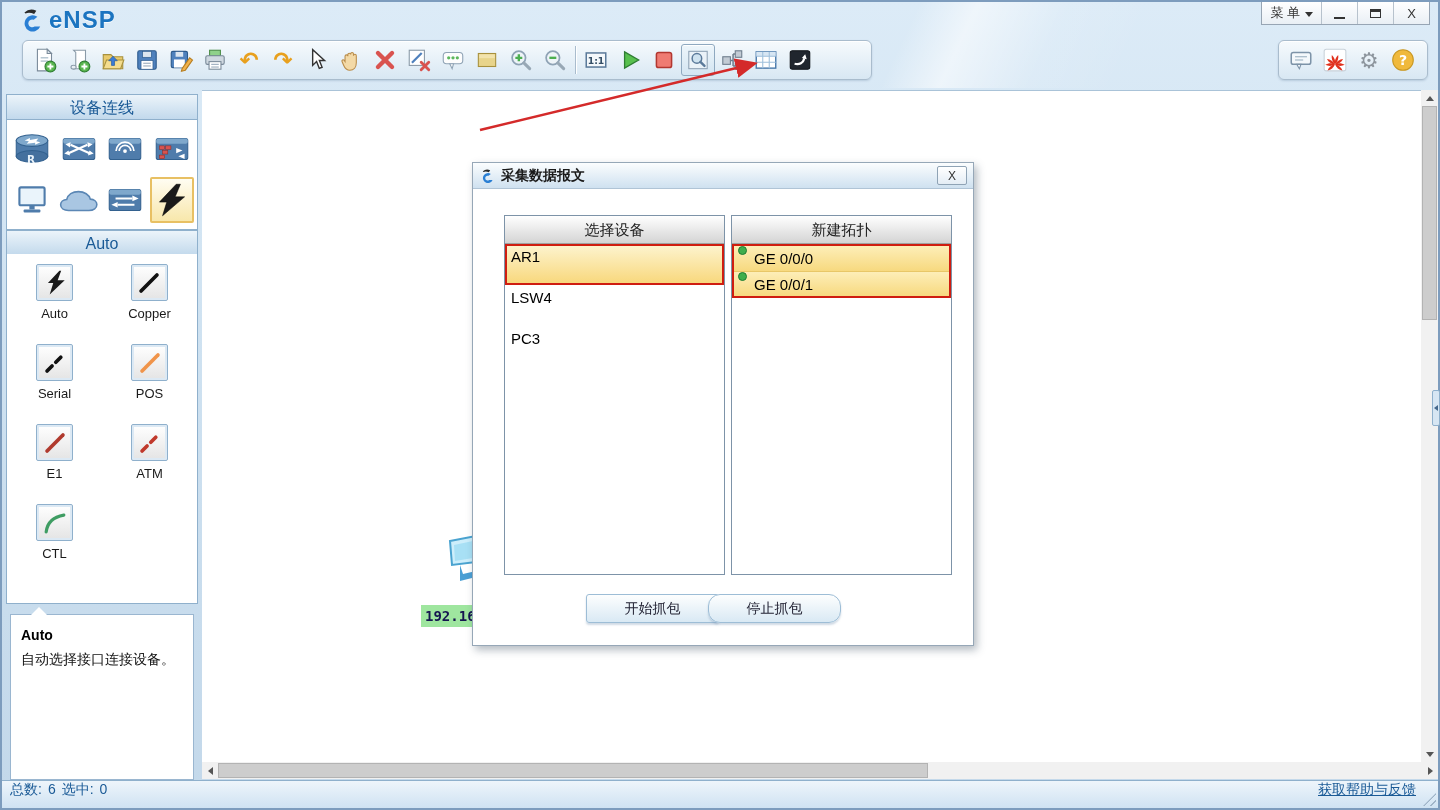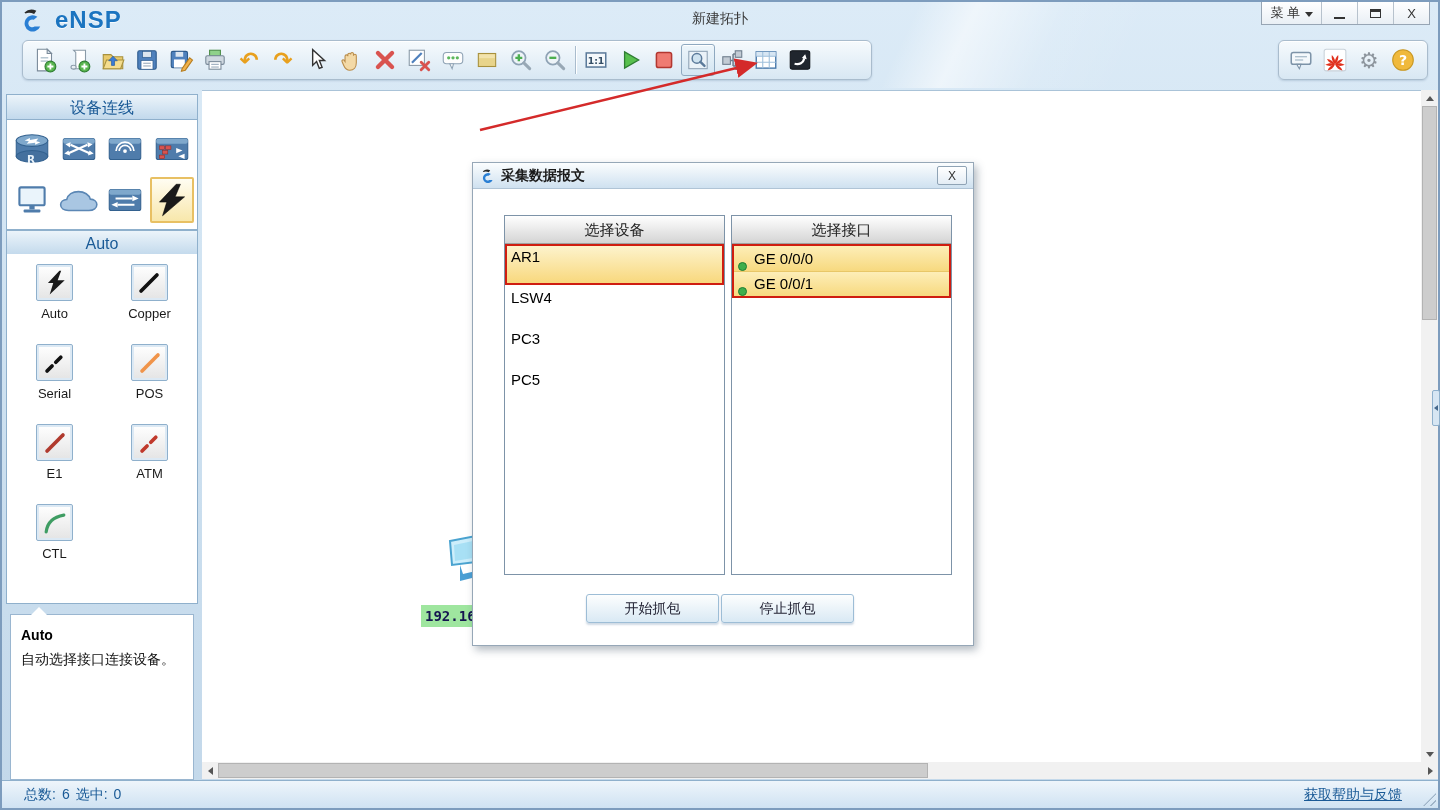--- a/index.html
+++ b/index.html
@@ -7,21 +7,21 @@
     font-family:"Liberation Sans","DejaVu Sans",sans-serif; }
   .window { position:absolute; inset:0;
     background:linear-gradient(180deg,#dcebf7 0%,#cfe2f1 40%,#c3d8ea 100%);
     border:2px solid #7d9cbd; }
   .sheen { position:absolute; left:0; top:0; width:1440px; height:86px;
     background:linear-gradient(115deg,transparent 62%,rgba(255,255,255,.55) 66%,rgba(255,255,255,.1) 72%,transparent 78%);
     pointer-events:none; }
 
   
   .titlebar { position:absolute; left:0; top:0; right:0; height:32px; }
-  .brand { position:absolute; left:16px; top:4px; display:flex; align-items:center; gap:9px; }
+  .brand { position:absolute; left:16px; top:4px; display:flex; align-items:center; gap:3px; }
   .brand svg { width:28px; height:26px; }
   .brand-name { font-size:24px; font-weight:bold; color:#1b74c0; letter-spacing:1px;
     text-shadow:0 1px 0 rgba(255,255,255,.8); }
   .win-title { position:absolute; left:0; right:0; top:8px; text-align:center;
     font-size:14px; color:#3a3a3a; }
   .win-controls { position:absolute; right:8px; top:0; height:23px; display:flex;
     background:linear-gradient(#ffffff,#e9eff5); border:1px solid #97a5b4; border-top:none; }
   .win-btn { min-width:36px; padding:0 8px; display:flex; align-items:center; justify-content:center;
     gap:5px; font-size:13px; color:#333; border-left:1px solid #b7c2cd; cursor:default; }
   .win-btn:first-child { border-left:none; }
@@ -112,56 +112,55 @@
   .list { position:absolute; top:52px; width:221px; height:360px; background:#fff;
     border:1px solid #7d93a8; }
   .list-device { left:19px;margin-left:12px; } .list-iface { left:258px; }
   .list-header { height:28px; line-height:27px; text-align:center; font-size:15px; color:#222;
     background:linear-gradient(#ffffff,#d4d4d4); border-bottom:1px solid #a0a0a0; }
   .list-body { position:absolute; top:28px; left:0; right:0; bottom:0; overflow:hidden; }
   .list-row { height:41px; line-height:25px; padding-left:6px; font-size:15px; color:#000; cursor:pointer; }
   .list-row.selected { background:linear-gradient(#fdf3cd,#f8d87d);
     border:2px solid #cf1d10; line-height:21px; padding-left:4px; }
   .iface-group { border:2px solid #cf1d10; }
-  .iface-row { height:25px; line-height:25px; display:flex; align-items:flex-end; padding-left:4px;
+  .iface-row { height:25px; line-height:25px; display:flex; align-items:flex-start; padding-left:4px;
     font-size:15px; color:#000; cursor:pointer; background:linear-gradient(#fdeeb8,#f7d97f); }
   .iface-row + .iface-row { border-top:1px solid #e8c768; }
   .iface-dot { width:9px; height:9px; border-radius:50%; background:#3fae4c; border:1px solid #1e7d32;
     margin-right:7px; flex:none; }
   .dlg-btn { position:absolute; top:431px; width:133px; height:29px; font-size:14px; color:#223;
     background:linear-gradient(#fdfefe,#d9e9f4); border:1px solid #9dbdd6; border-radius:3px;
     box-shadow:0 2px 2px rgba(120,150,180,.35); cursor:pointer;
     font-family:"Liberation Sans","DejaVu Sans",sans-serif; }
-  .btn-start { left:113px; } .btn-stop { left:248px; }
+  .btn-start { left:113px; } .btn-stop { left:235px;border-radius:12px; }
 
   
   .statusbar { position:absolute; left:0; right:0; bottom:0; height:28px;
     background:linear-gradient(#eef5fb,#cfe2f2); border-top:1px solid #8fb0cc;
-    display:flex; align-items:center; padding:0 22px; font-size:14px; color:#1a5a96; }
+    display:flex; align-items:flex-start; padding:0 8px; font-size:14px; color:#1a5a96; }
   .status-left { display:flex; gap:6px; }
   .help-link { margin-left:auto; color:#1a5a96; text-decoration:underline; cursor:pointer; margin-right:14px; }
   .resize-grip { position:absolute; right:2px; bottom:2px; width:13px; height:13px;
     background:repeating-linear-gradient(135deg,#9fb4c8 0 1.5px,transparent 1.5px 4.5px);
     clip-path:polygon(100% 0,100% 100%,0 100%); }
 </style>
 </head>
 <body>
 
 <div class="window">
   <div class="sheen"></div>
 
   <div class="titlebar">
     <div class="brand">
       <svg viewBox="0 0 24 24">
         <path d="M5 5 q5 -4.5 11 -1.5 l-2 3 q-4.5 -2.2 -8 -.5z" fill="#2b2b2b"></path>
         <path d="M17 9 a7.5 7.5 0 1 0 2.6 9 h-5.2 a3.6 3.6 0 1 1 -.8 -6.2 z" fill="#2a7fd4"></path>
       </svg>
       <span class="brand-name">eNSP</span>
     </div>
-    <div class="win-title">新建拓扑</div>
     <div class="win-controls">
       <div class="win-btn">
         <span>菜 单</span>
         <span class="caret"></span>
       </div>
       <div class="win-btn">
         <span class="min-glyph"></span>
       </div>
       <div class="win-btn">
         <span class="max-glyph"></span>
@@ -625,25 +624,24 @@
       </svg>
       <span class="dialog-title">采集数据报文</span>
       <button class="dialog-close">X</button>
     </div>
     <div class="list list-device">
       <div class="list-header">选择设备</div>
       <div class="list-body">
           <div class="list-row selected">AR1</div>
           <div class="list-row">LSW4</div>
           <div class="list-row">PC3</div>
-          <div class="list-row">PC5</div>
         </div>
     </div>
     <div class="list list-iface">
-      <div class="list-header">选择接口</div>
+      <div class="list-header">新建拓扑</div>
       <div class="list-body">
           <div class="iface-group">
             <div class="iface-row">
               <span class="iface-dot"></span>
               <span>GE 0/0/0</span>
             </div>
             <div class="iface-row">
               <span class="iface-dot"></span>
               <span>GE 0/0/1</span>
             </div>

